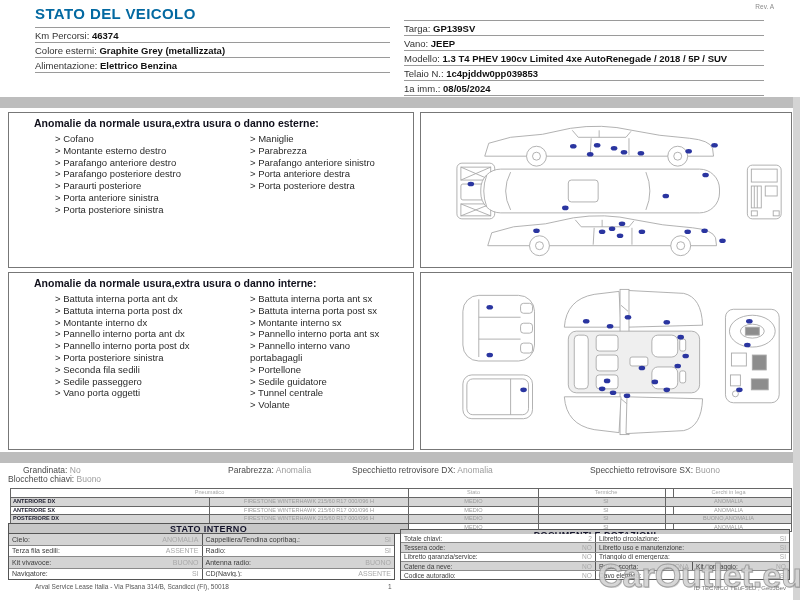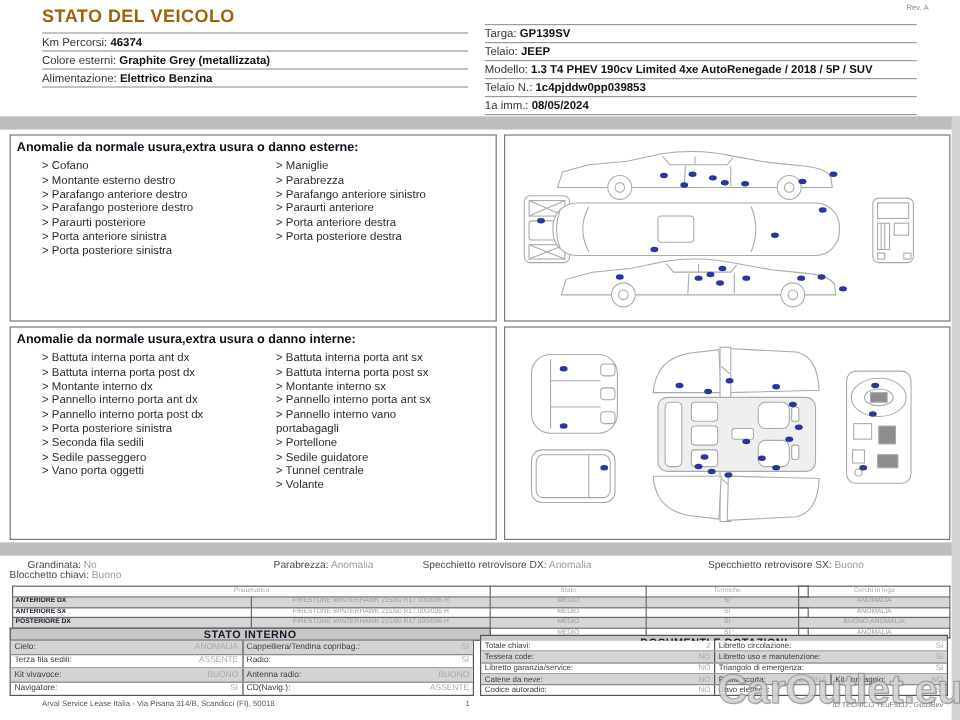--- a/index.html
+++ b/index.html
@@ -1,29 +1,29 @@
 <!DOCTYPE html>
 <html><head>
 <meta charset="utf-8">
 <style>
   html,body{margin:0;padding:0;}
   body{width:800px;height:600px;background:#fff;font-family:"Liberation Sans",sans-serif;position:relative;overflow:hidden;}
   #page{position:absolute;inset:0;background:#fff;}
-  .title{position:absolute;left:35px;top:5px;font-size:15px;font-weight:bold;letter-spacing:.4px;color:#a16207;}
+  .title{position:absolute;left:35px;top:5px;font-size:15px;font-weight:bold;letter-spacing:.4px;color:#0369a1;}
   .rev{position:absolute;right:26px;top:3px;font-size:6.5px;color:#8a8a8a;}
   .info-block{position:absolute;font-size:9.5px;color:#333;}
   #info-left{left:35px;top:27px;width:355px;}
   #info-right{left:404px;top:20px;width:360px;}
   .info-row{border-bottom:1px solid #9a9a9a;padding:1.5px 0 1px 0;line-height:11.5px;min-height:10px;}
   .info-row:first-child{border-top:1px solid #9a9a9a;}
   .info-row .val{font-weight:bold;color:#111;}
   .band{position:absolute;left:0;width:800px;height:11px;background:#bdbdbd;}
   #band1{top:97px;} #band2{top:452px;}
   .right-edge{position:absolute;left:793px;top:97px;width:7px;height:503px;background:#d4d4d4;}
-  .panel{position:absolute;border:1px solid #777;background:#fff;box-sizing:border-box;}
+  .panel{position:absolute;border:1px solid #777;background:#fff;box-sizing:border-box;padding-left:20px;}
   #ext-panel{left:8px;top:112px;width:406px;height:156px;}
   #ext-diagram{left:420px;top:112px;width:372px;height:156px;}
   #int-panel{left:8px;top:272px;width:406px;height:178px;}
   #int-diagram{left:420px;top:272px;width:372px;height:178px;}
   .panel-head{font-weight:bold;font-size:10.5px;color:#10101c;padding:4px 5px 2px 5px;}
   .cols{display:flex;padding:2px 0 0 10px;}
   .col1{width:195px;} .col2{width:170px;}
   #int-panel .col2{width:150px;}
   .anomaly-item{font-size:9.5px;line-height:11.8px;color:#2a2a2a;margin-left:16px;}
   svg{display:block;}
@@ -70,21 +70,21 @@
   <div class="title">STATO DEL VEICOLO</div>
   <div class="rev">Rev. A</div>
 
   <div class="info-block" id="info-left">
       <div class="info-row"><span class="lbl">Km Percorsi: </span><span class="val">46374</span></div>
       <div class="info-row"><span class="lbl">Colore esterni: </span><span class="val">Graphite Grey (metallizzata)</span></div>
       <div class="info-row"><span class="lbl">Alimentazione: </span><span class="val">Elettrico Benzina</span></div>
     </div>
   <div class="info-block" id="info-right">
       <div class="info-row"><span class="lbl">Targa: </span><span class="val">GP139SV</span></div>
-      <div class="info-row"><span class="lbl">Telaio: </span><span class="val">JEEP</span></div>
+      <div class="info-row"><span class="lbl">Vano: </span><span class="val">JEEP</span></div>
       <div class="info-row"><span class="lbl">Modello: </span><span class="val">1.3 T4 PHEV 190cv Limited 4xe AutoRenegade / 2018 / 5P / SUV</span></div>
       <div class="info-row"><span class="lbl">Telaio N.: </span><span class="val">1c4pjddw0pp039853</span></div>
       <div class="info-row"><span class="lbl">1a imm.: </span><span class="val">08/05/2024</span></div>
     </div>
 
   <div class="band" id="band1"></div>
 
   <div class="panel" id="ext-panel">
     <div class="panel-head">Anomalie da normale usura,extra usura o danno esterne:</div>
     <div class="cols">
@@ -94,21 +94,20 @@
           <div class="anomaly-item">&gt; Parafango anteriore destro</div>
           <div class="anomaly-item">&gt; Parafango posteriore destro</div>
           <div class="anomaly-item">&gt; Paraurti posteriore</div>
           <div class="anomaly-item">&gt; Porta anteriore sinistra</div>
           <div class="anomaly-item">&gt; Porta posteriore sinistra</div>
         </div>
       <div class="col2" id="ext-col2">
           <div class="anomaly-item">&gt; Maniglie</div>
           <div class="anomaly-item">&gt; Parabrezza</div>
           <div class="anomaly-item">&gt; Parafango anteriore sinistro</div>
-          <div class="anomaly-item">&gt; Paraurti anteriore</div>
           <div class="anomaly-item">&gt; Porta anteriore destra</div>
           <div class="anomaly-item">&gt; Porta posteriore destra</div>
         </div>
     </div>
   </div>
 
   <div class="panel" id="ext-diagram">
     <svg viewBox="0 0 372 154" width="370" height="154">
       <defs>
         <g id="side-car">

